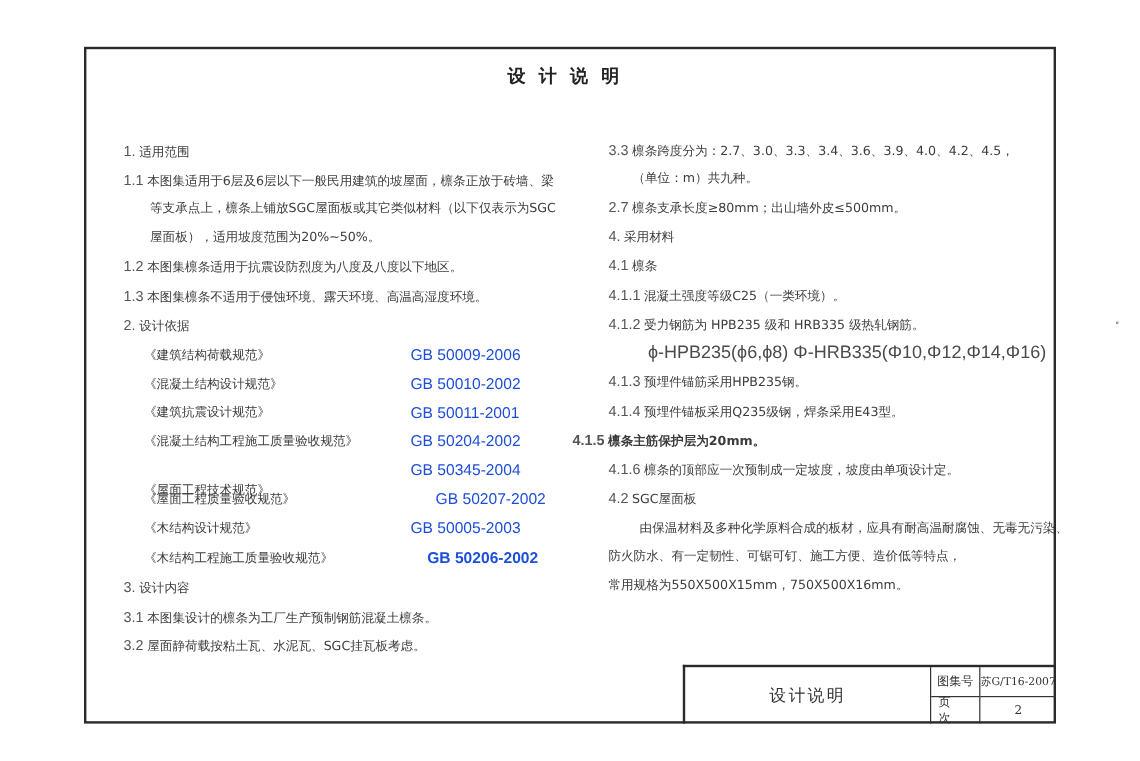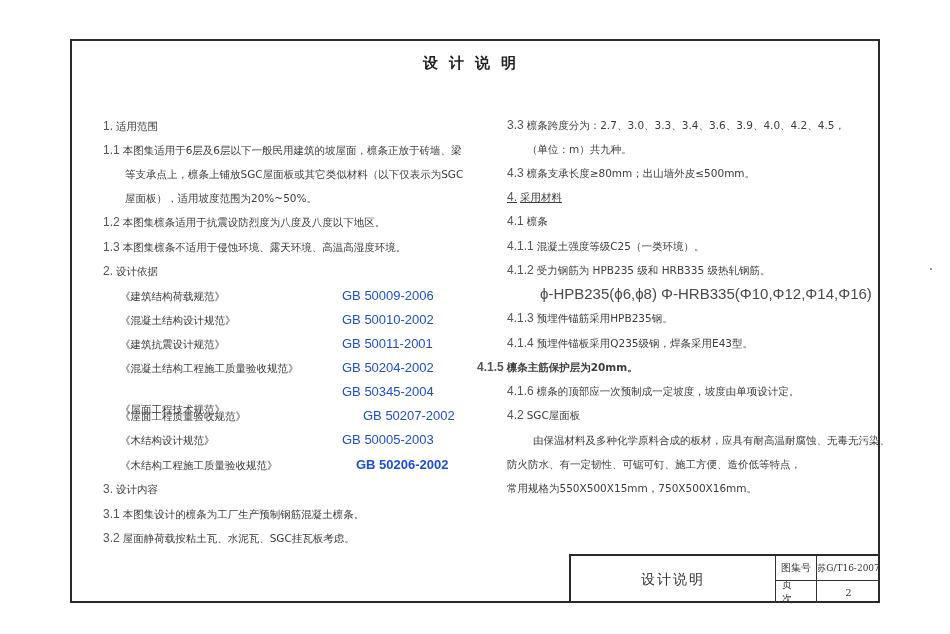--- a/index.html
+++ b/index.html
@@ -175,23 +175,23 @@
   <span class="num">3.2</span><span>屋面静荷载按粘土瓦、水泥瓦、SGC挂瓦板考虑。</span>
 </div>
 
 <div class="line" style="left:507px; top:118px;">
   <span class="num">3.3</span><span>檩条跨度分为：2.7、3.0、3.3、3.4、3.6、3.9、4.0、4.2、4.5，</span>
 </div>
 <div class="line" style="left:527px; top:142px;">
   <span>（单位：m）共九种。</span>
 </div>
 <div class="line" style="left:507px; top:166px;">
-  <span class="num">4.3</span><span>檩条支承长度≥80mm；出山墙外皮≤500mm。</span>
-</div>
-<div class="line" style="left:507px; top:190px;text-decoration:underline;">
+  <span class="num">2.7</span><span>檩条支承长度≥80mm；出山墙外皮≤500mm。</span>
+</div>
+<div class="line" style="left:507px; top:190px;">
   <span class="num">4.</span><span>采用材料</span>
 </div>
 <div class="line" style="left:507px; top:214px;">
   <span class="num">4.1</span><span>檩条</span>
 </div>
 <div class="line" style="left:507px; top:239px;">
   <span class="num">4.1.1</span><span>混凝土强度等级C25（一类环境）。</span>
 </div>
 <div class="line" style="left:507px; top:263px;">
   <span class="num">4.1.2</span><span>受力钢筋为 HPB235 级和 HRB335 级热轧钢筋。</span>

